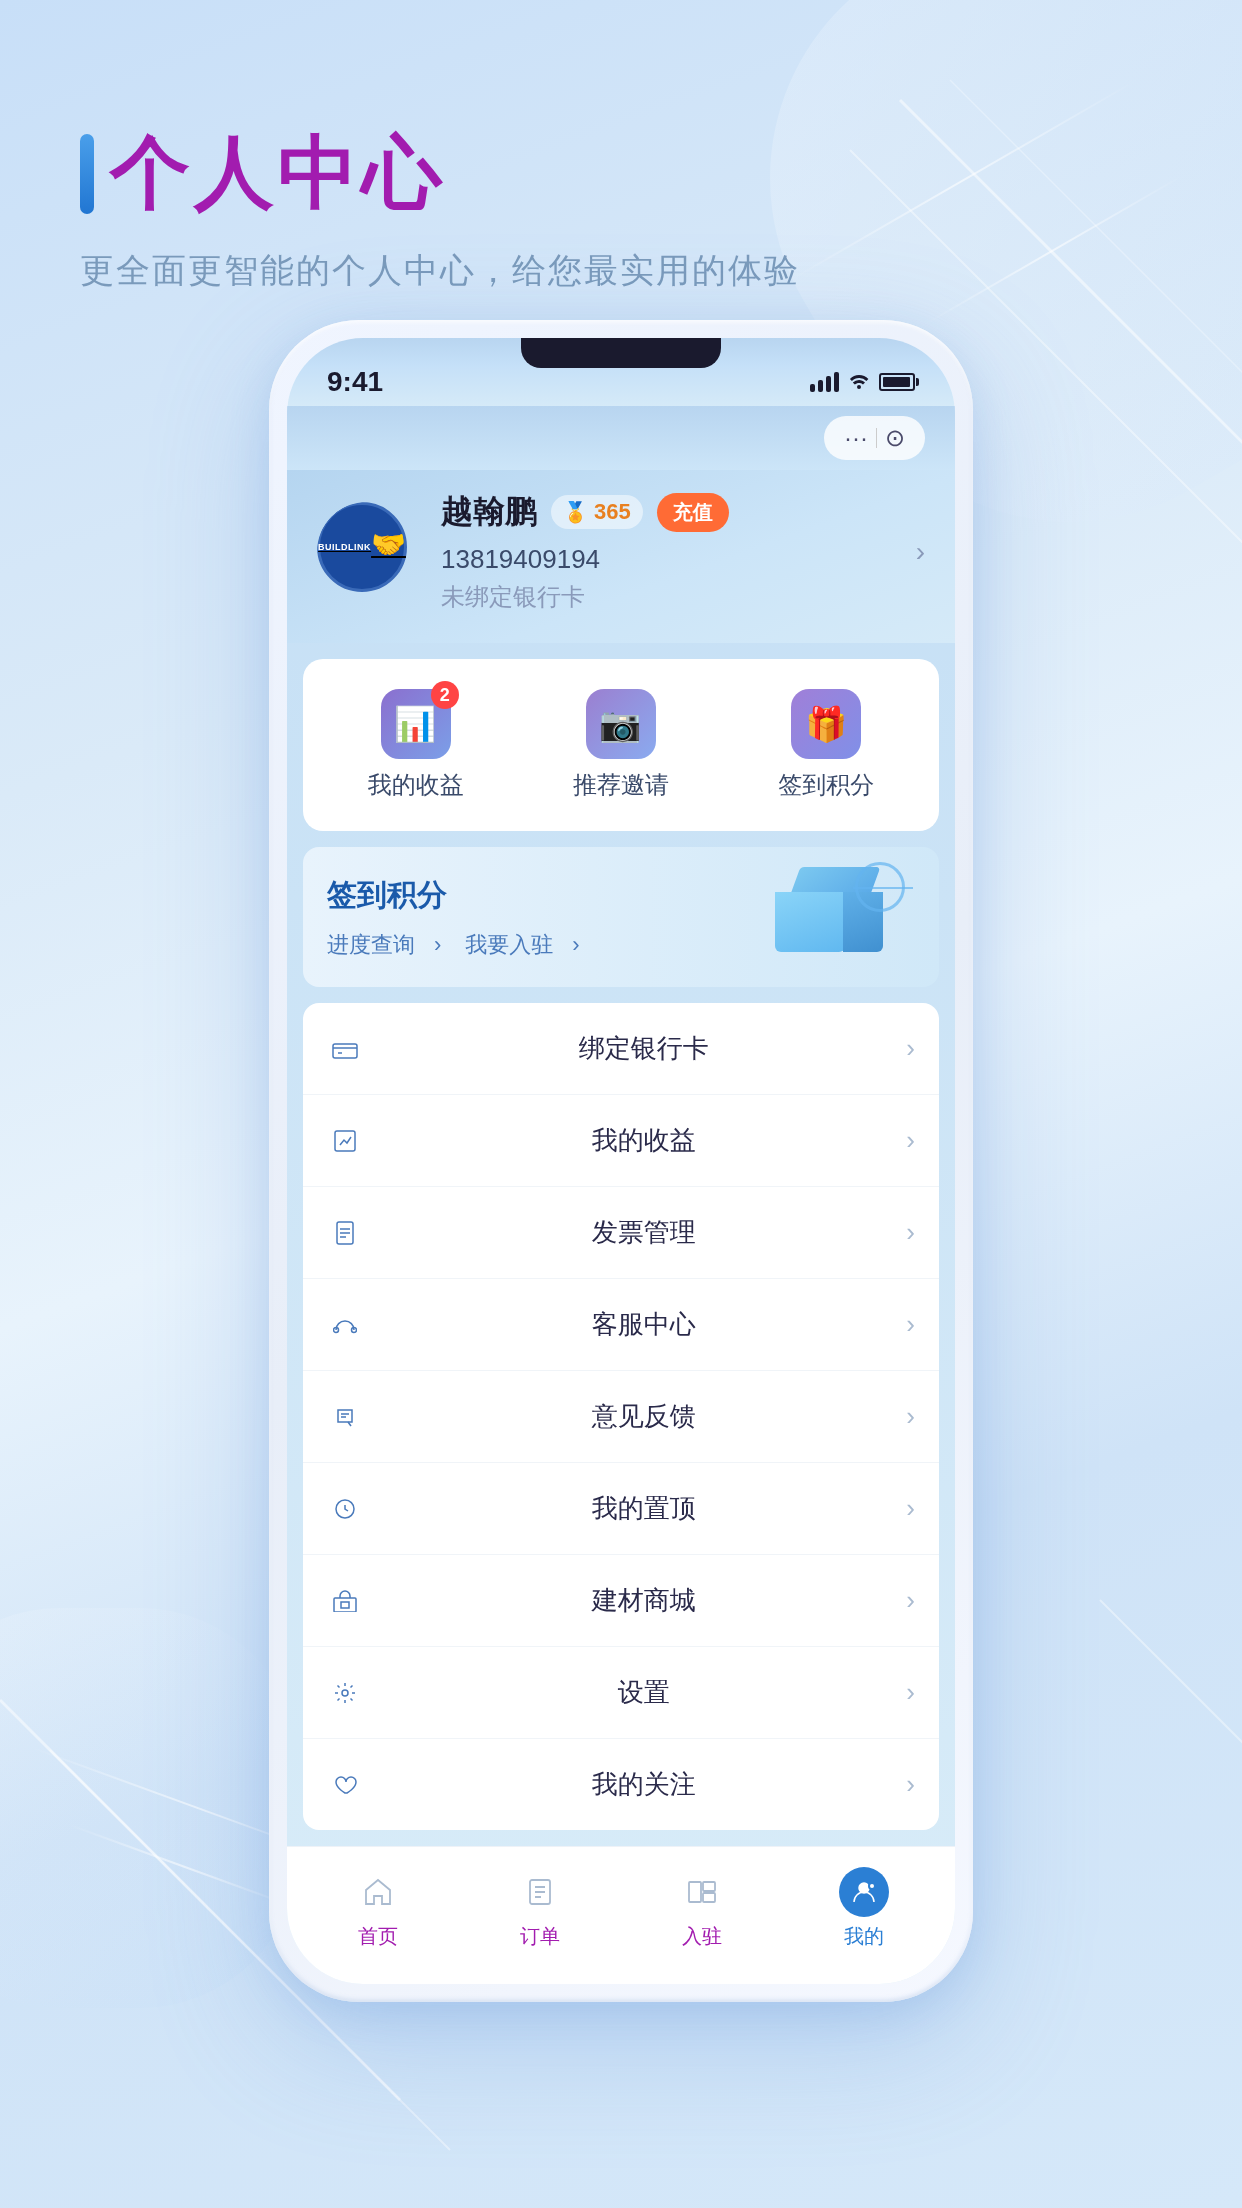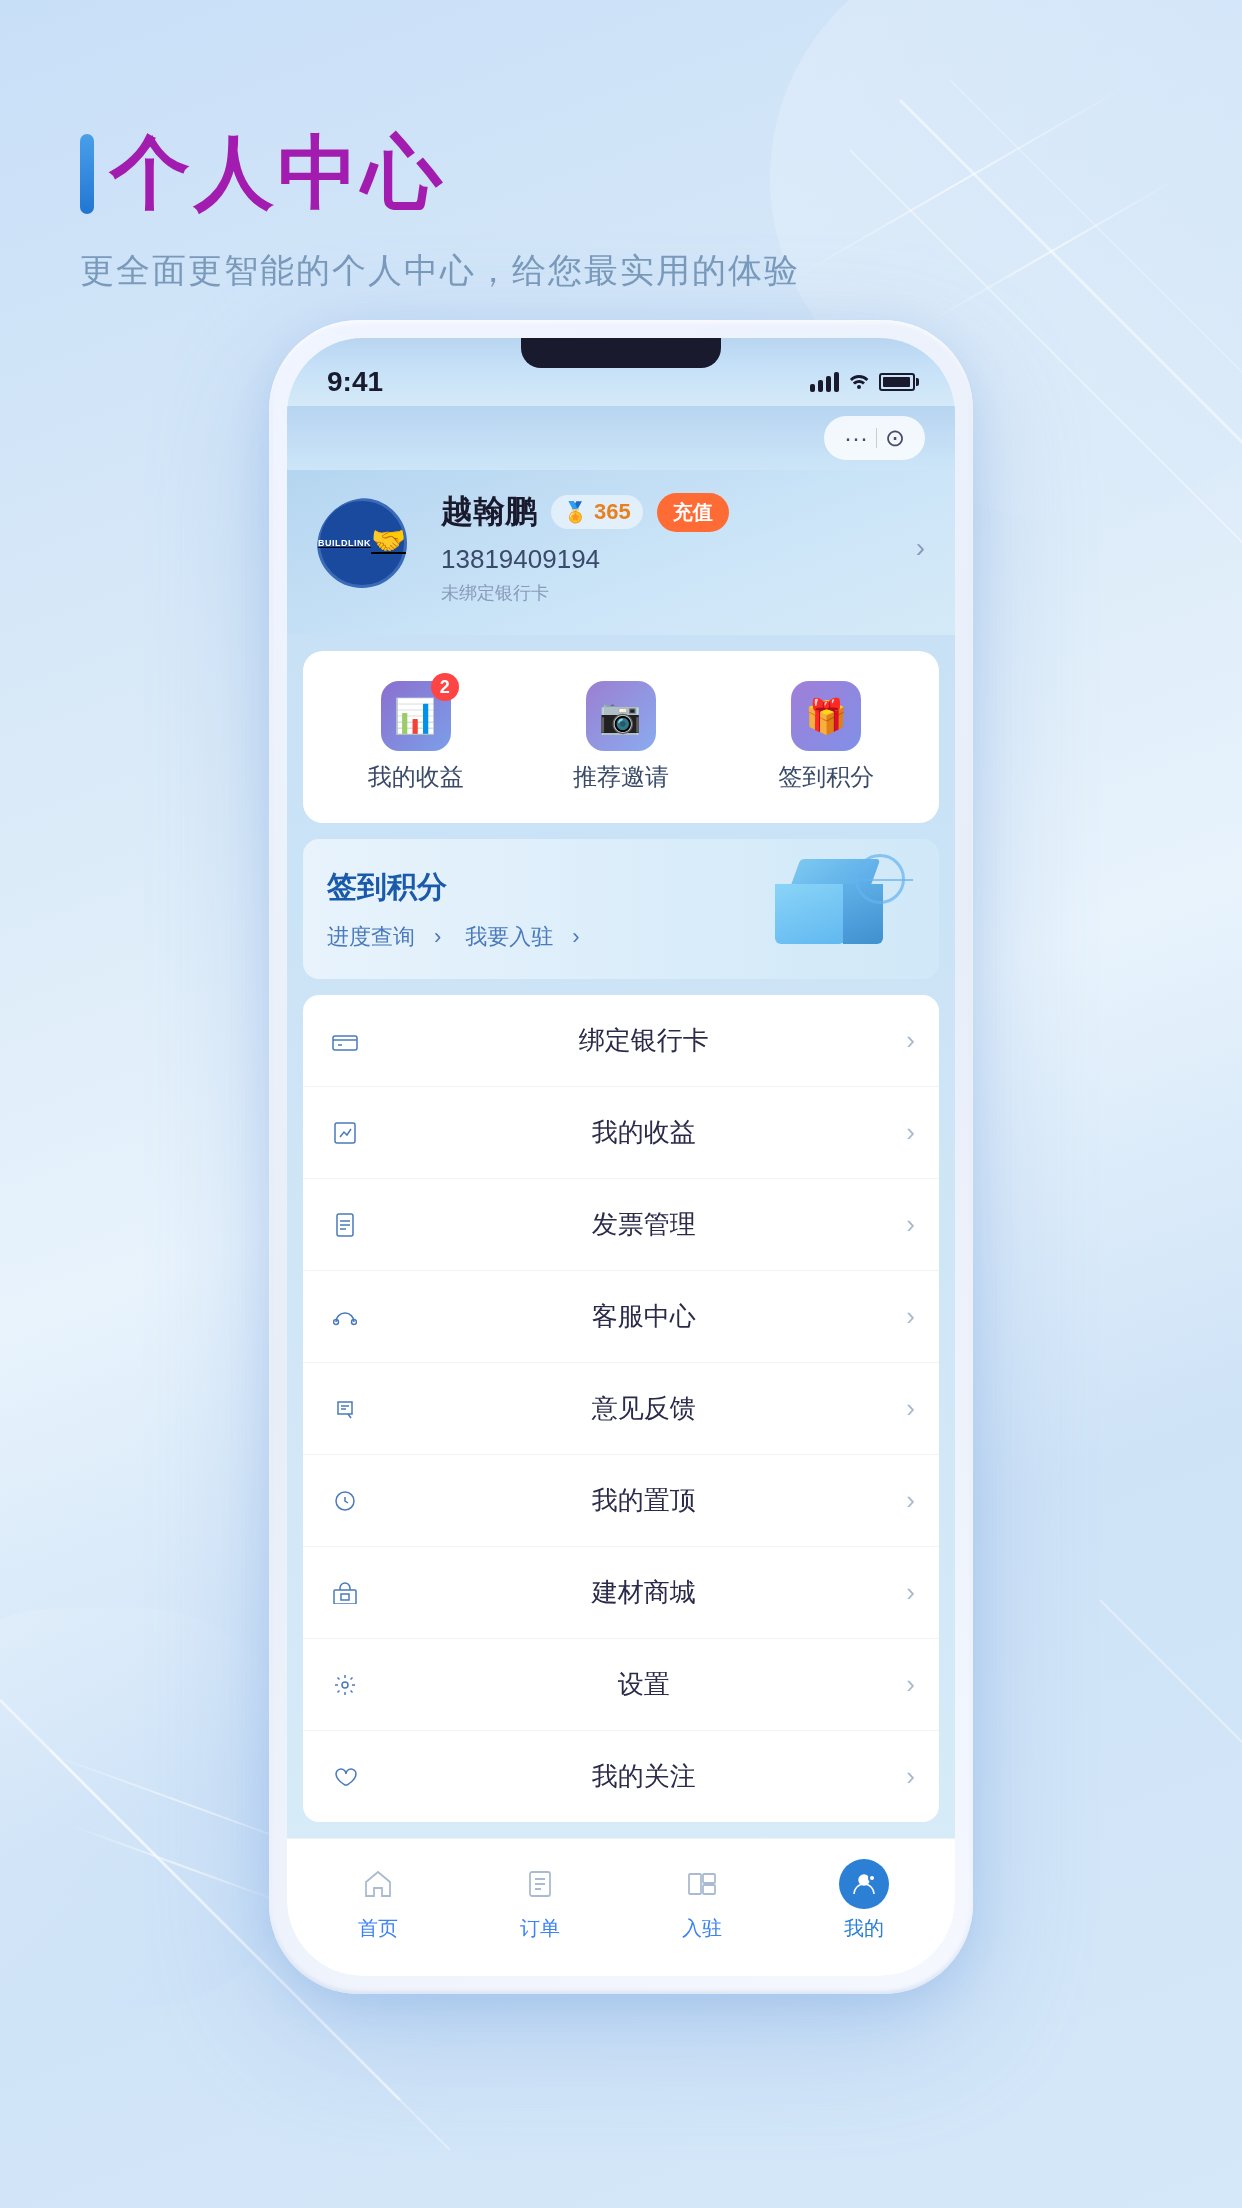--- a/index.html
+++ b/index.html
@@ -249,21 +249,21 @@
       padding: 6px 16px;
       border-radius: 20px;
       font-weight: 600;
     }
     .profile-phone {
       font-size: 26px;
       color: #3a4a6a;
       margin-bottom: 6px;
     }
     .profile-bank {
-      font-size: 18px;
+      font-size: 24px;
       color: #8a9aba;
     }
     .profile-arrow {
       font-size: 28px;
       color: #8a9aba;
       margin-left: 10px;
     }
 
     
     .quick-access {
@@ -422,21 +422,21 @@
       font-size: 34px;
       color: #aabbd0;
       border-radius: 50%;
     }
     .nav-icon.active {
       background: #2b7fd4;
       color: white;
     }
     .nav-label {
       font-size: 20px;
-      color: #3b82f6;
+      color: #a21caf;
     }
     .nav-label.active {
       color: #2b7fd4;
     }
 
     
     .deco-line {
       position: absolute;
       background: linear-gradient(90deg, transparent, rgba(255,255,255,0.6), transparent);
       height: 2px;

